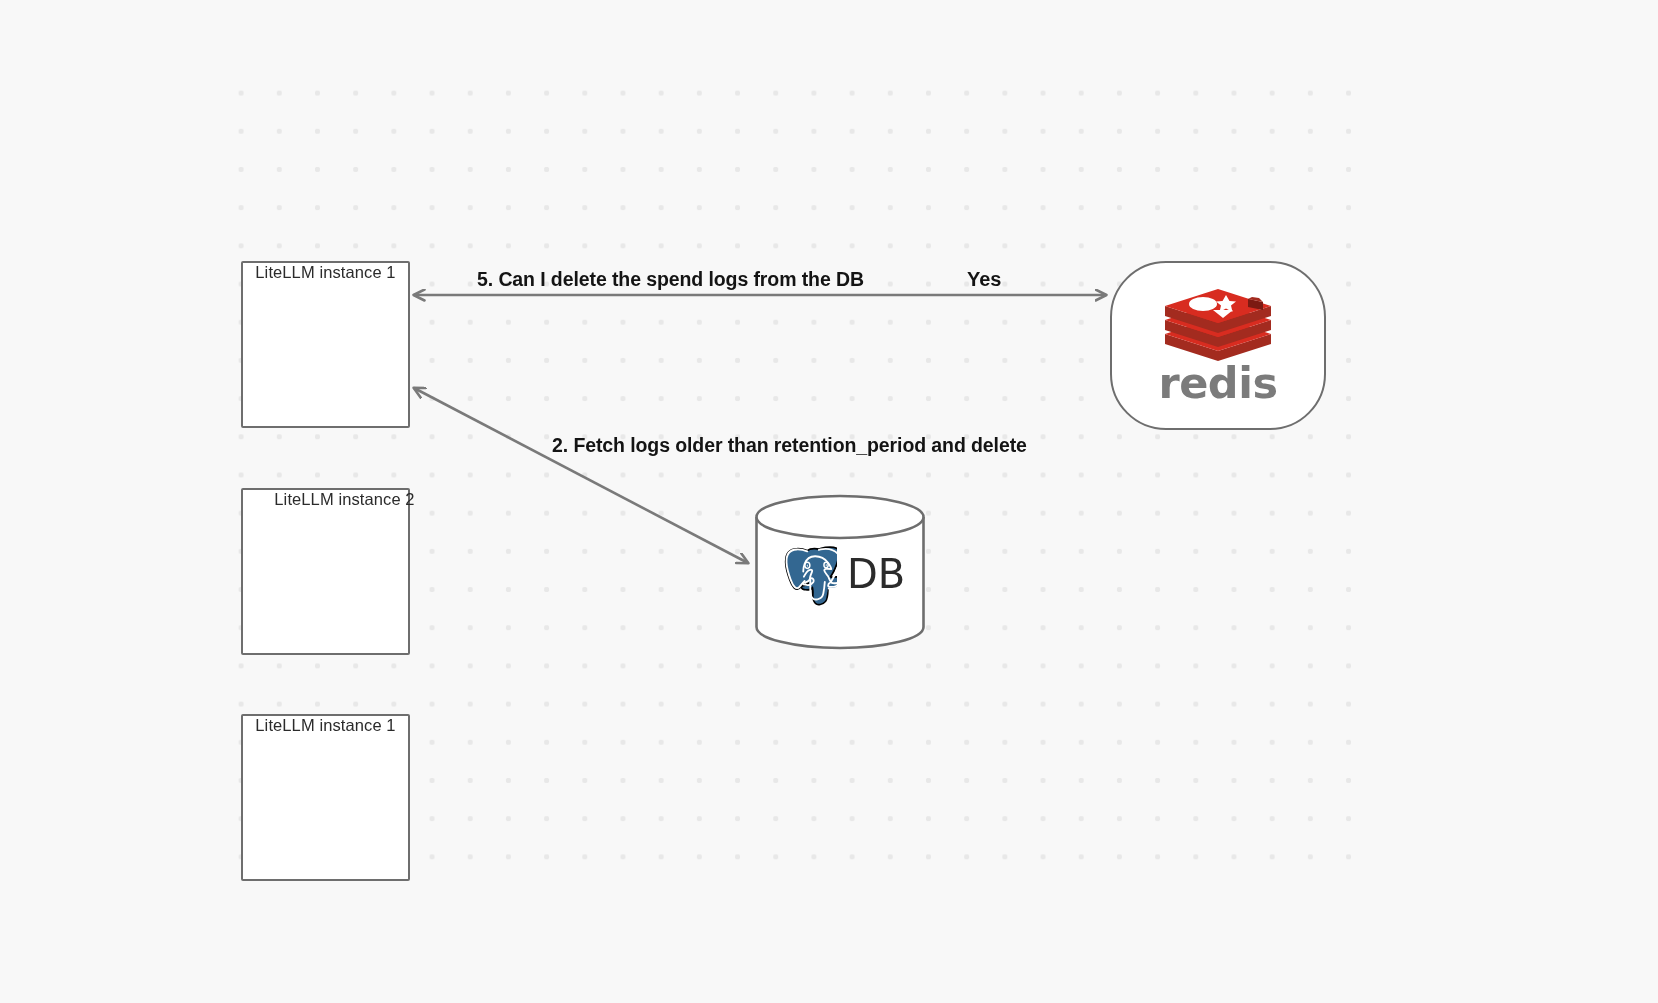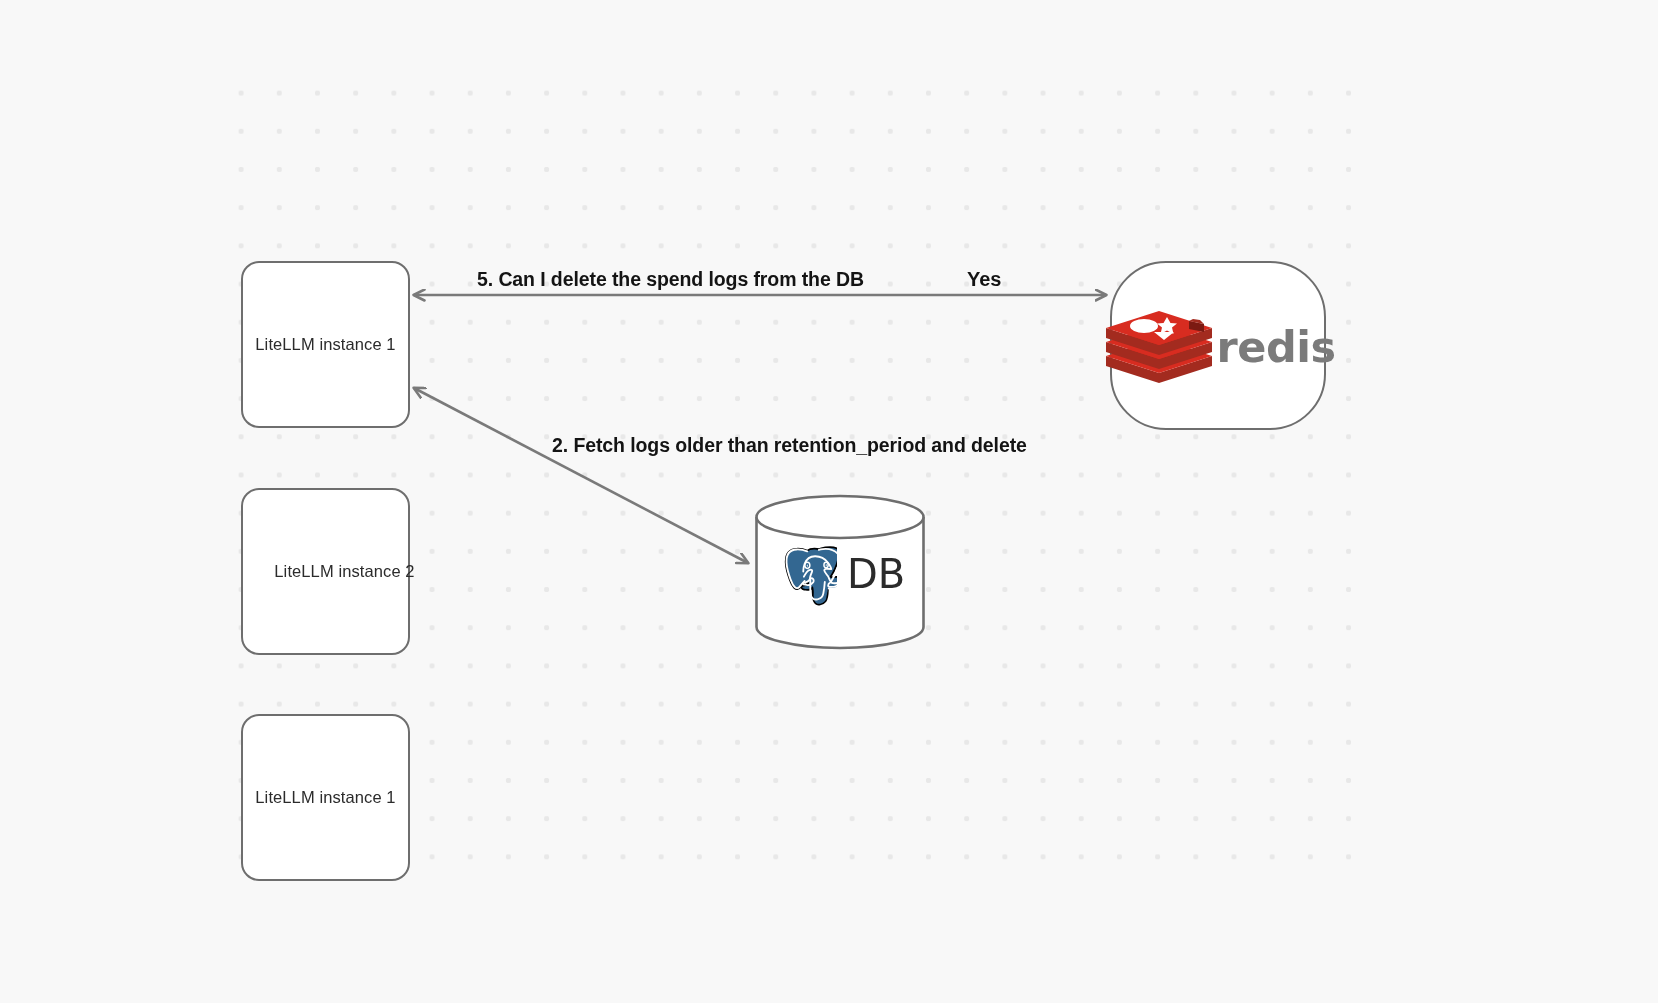--- a/index.html
+++ b/index.html
@@ -31,24 +31,23 @@
     background-size: 38.2px 38.2px;
     background-position: 0 0;
     pointer-events: none;
   }
 
   
   .node-box {
     position: absolute;
     background: #ffffff;
     border: 2.6px solid #6e6e6e;
-    border-radius: 18px;
+    border-radius: 2px;
     box-sizing: border-box;
     display: flex;
-    align-items: center;
     justify-content: center;
   }
   .node-label {
     font-size: 16.5px;
     color: #2b2b2b;
     font-family: "Liberation Sans", sans-serif;
     letter-spacing: 0.1px;
     white-space: nowrap;
   }
 
@@ -67,21 +66,21 @@
     border: 2.6px solid #6e6e6e;
     border-radius: 56px;
     box-sizing: border-box;
     display: flex;
     flex-direction: column;
     align-items: center;
     justify-content: center;
   }
   .redis-logo-wrap {
     display: flex;
-    flex-direction: row;
+    flex-direction: column;
     align-items: center;
     margin-top: 2px;
   }
   .redis-mark { display: block; }
   .redis-word {
     font-family: "DejaVu Sans", sans-serif;
     font-size: 43px;
     font-weight: 700;
     color: #7b7b7b;
     line-height: 1;

